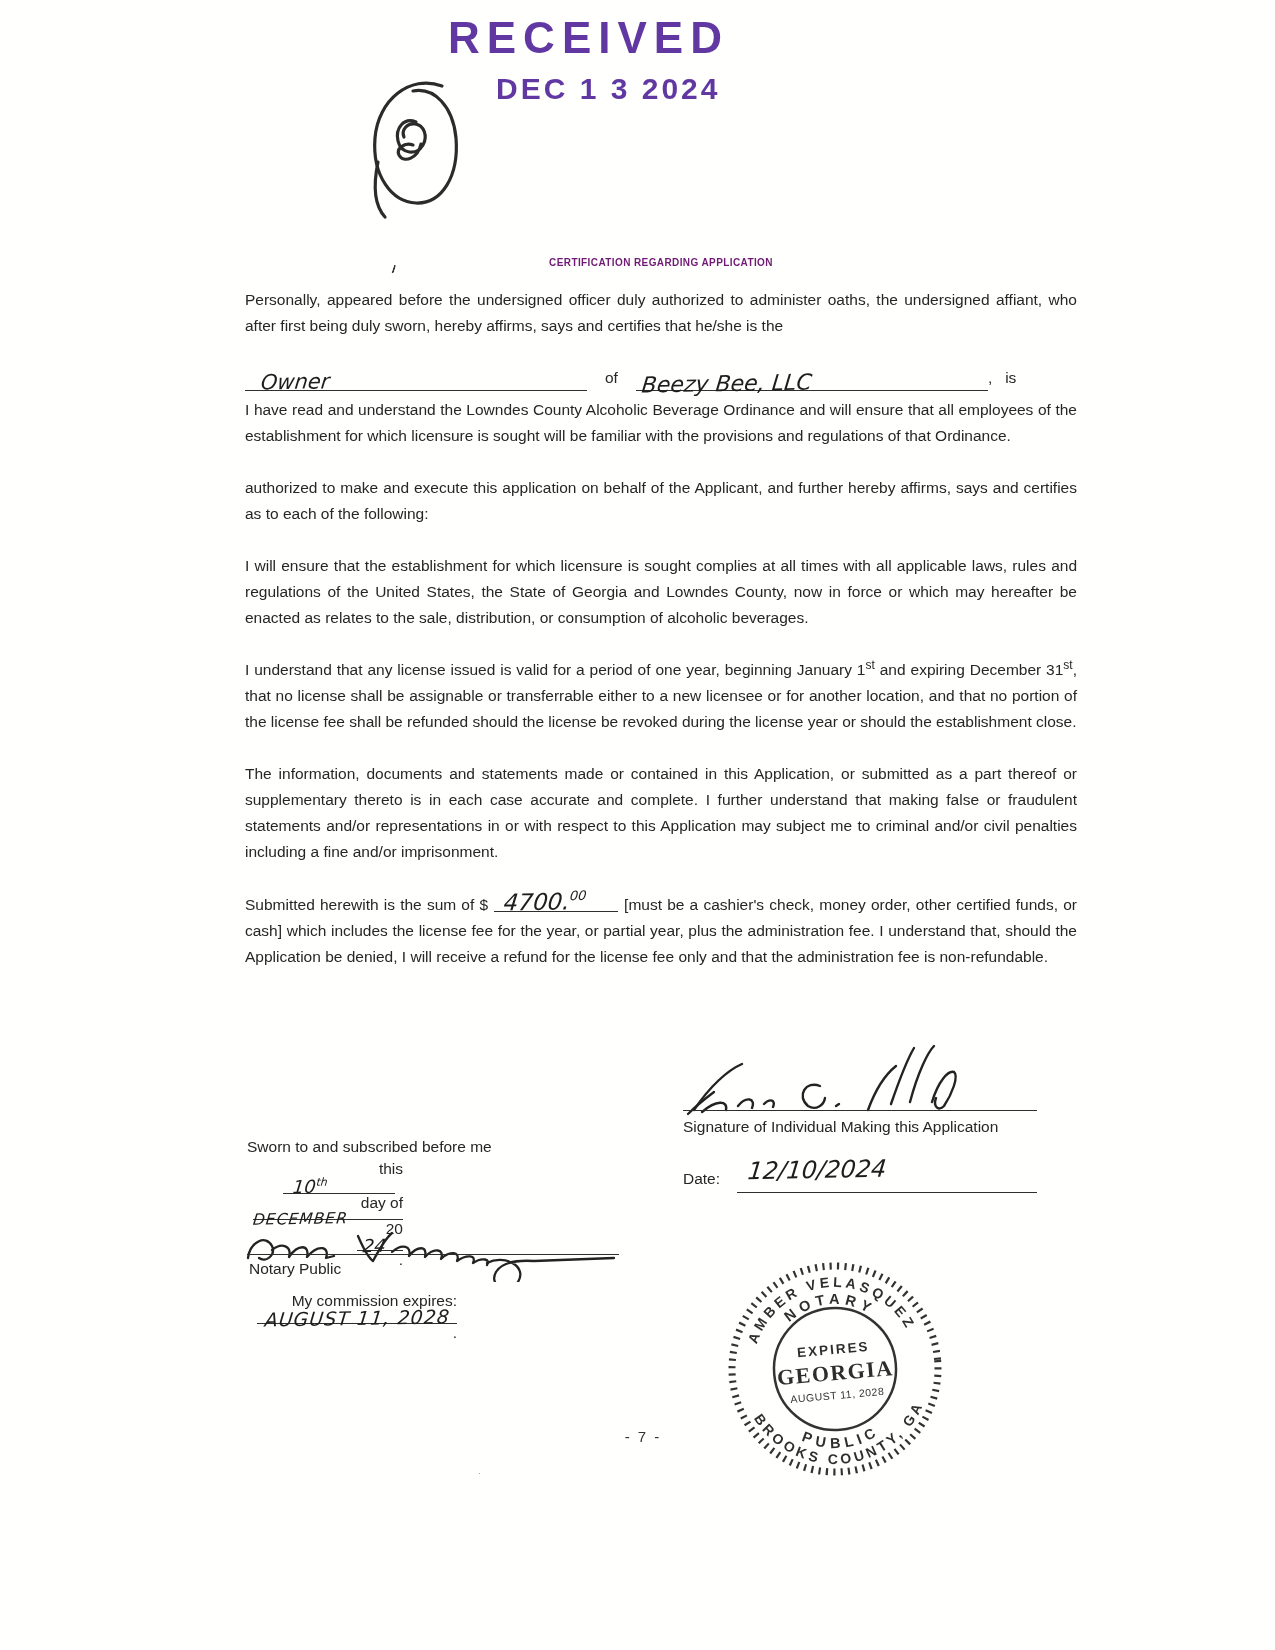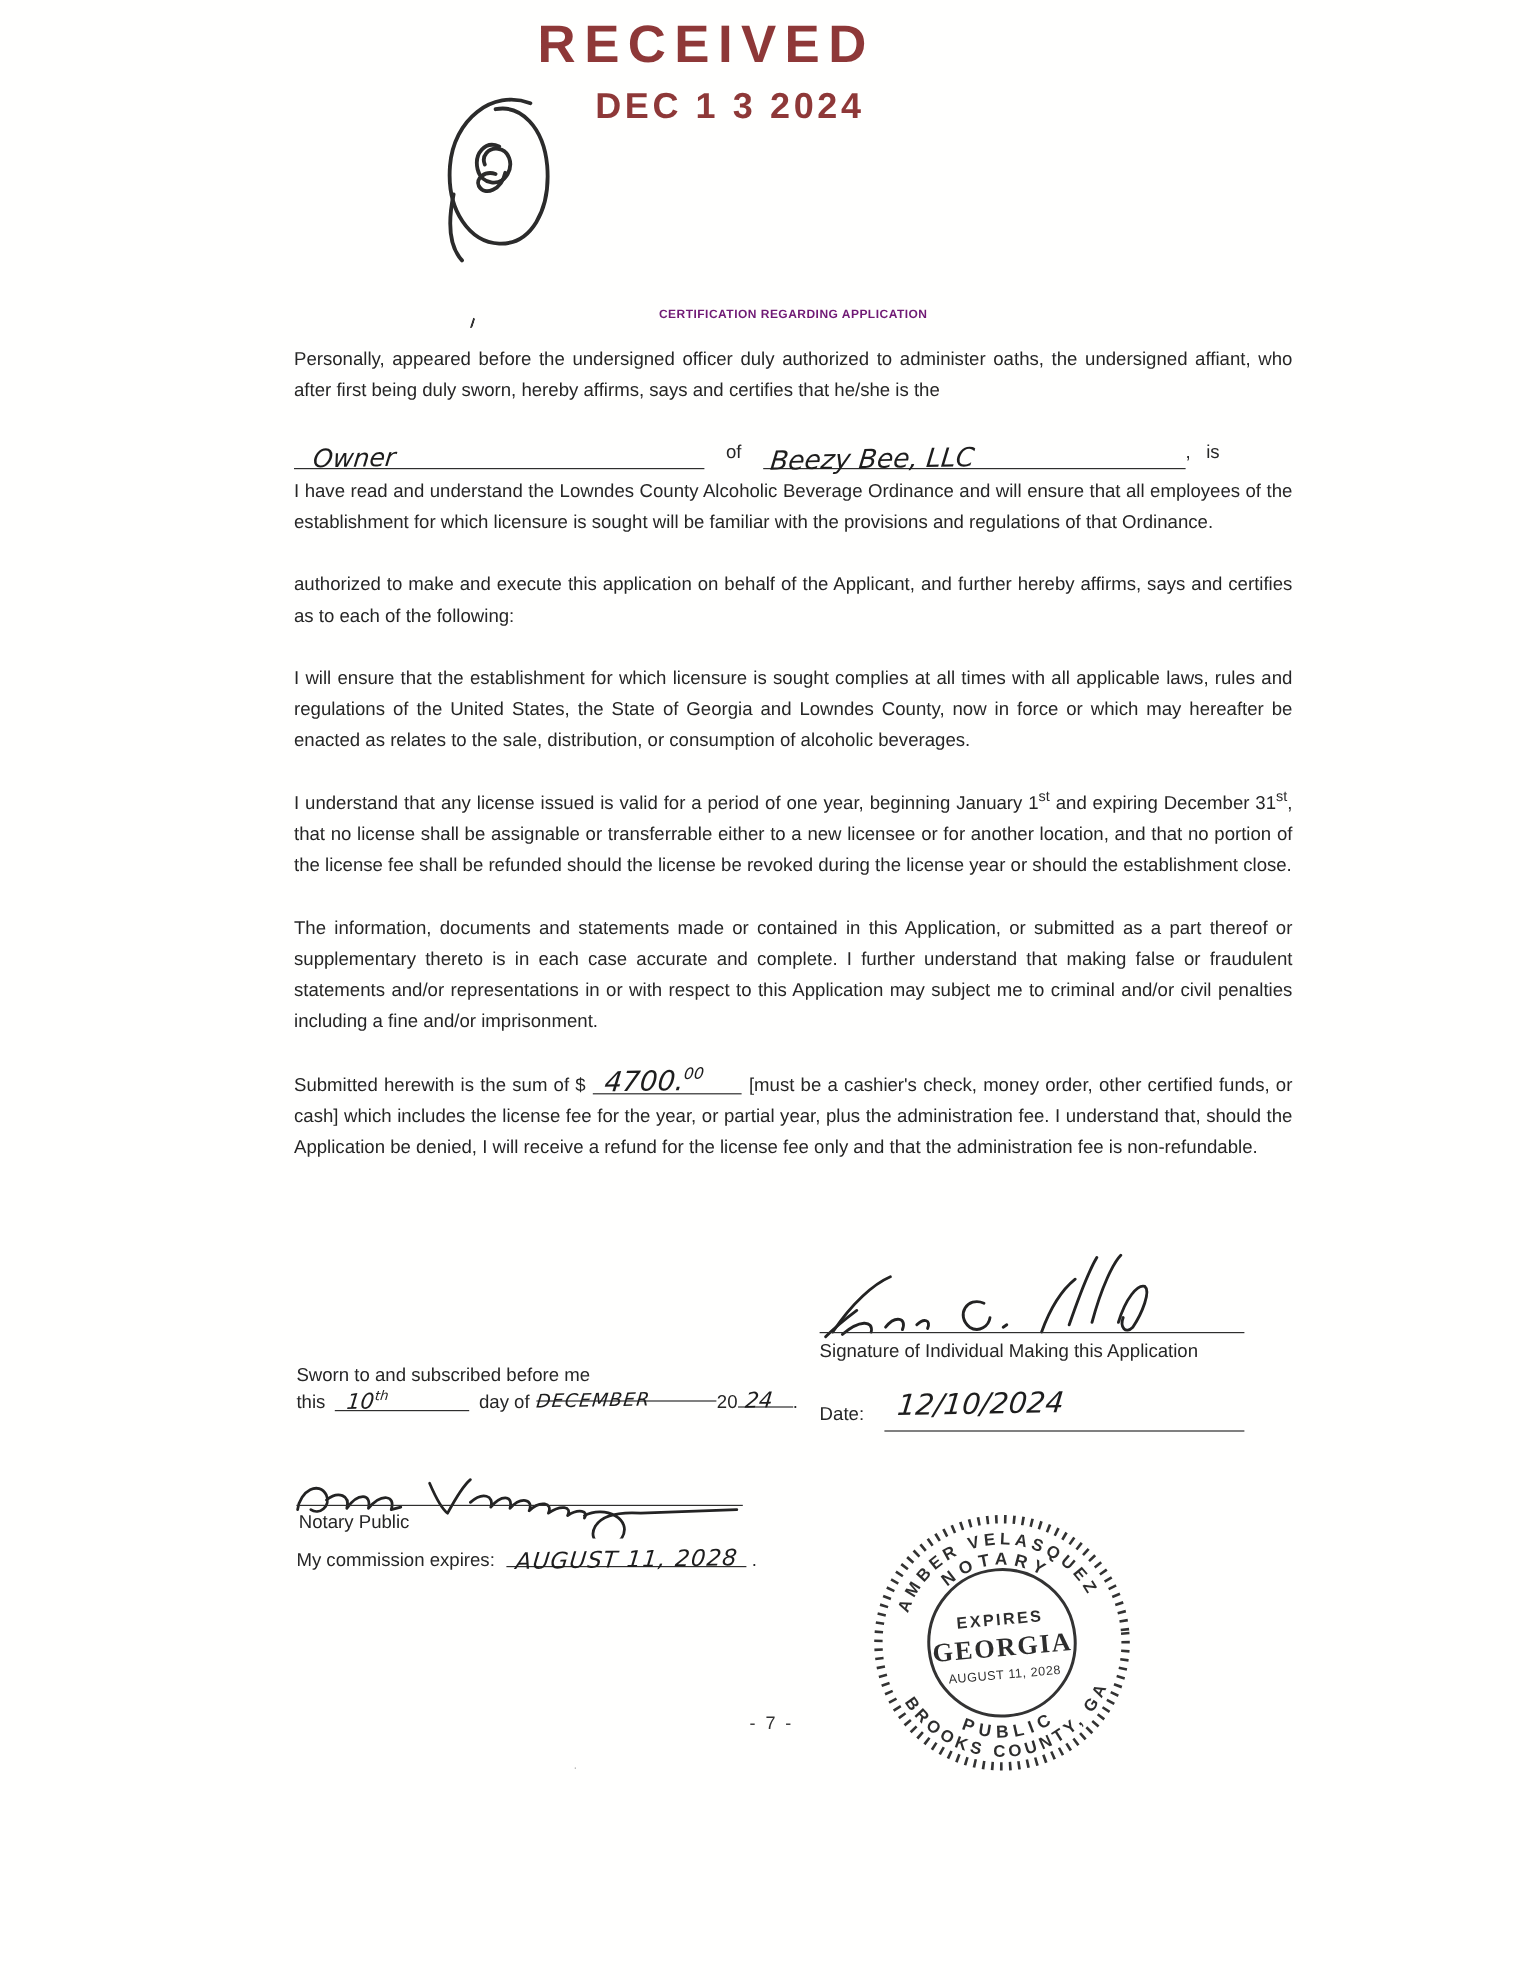--- a/index.html
+++ b/index.html
@@ -1,21 +1,21 @@
 <!DOCTYPE html>
 <html><head>
 <meta charset="utf-8">
 <style>
   html,body{margin:0;padding:0;background:#ffffff;}
   .page{
     position:relative;width:1275px;height:1650px;background:#fffffe;
     font-family:"Liberation Sans",sans-serif;color:#262626;overflow:hidden;
   }
   
-  .received{position:absolute;left:448px;top:16px;color:#7f1d1d;opacity:.88;}
+  .received{position:absolute;left:448px;top:16px;color:#4c1d95;opacity:.88;}
   .received .r1{font-size:44px;font-weight:bold;letter-spacing:7px;line-height:1;}
   .received .r2{font-size:30px;font-weight:bold;letter-spacing:3px;margin:14px 0 0 48px;line-height:1;}
   
   .doodle{position:absolute;left:364px;top:74px;}
   
   .flow{position:absolute;left:245px;top:250px;width:832px;font-size:15.5px;line-height:26px;}
   .title{text-align:center;letter-spacing:.4px;color:#701a75;margin:0 0 11px 0;font-size:10px;}
   .flow p{margin:0 0 26px 0;text-align:justify;}
   sup{font-size:12px;vertical-align:super;line-height:0;}
   .ink-mark{position:absolute;left:389px;top:264px;width:4px;height:9px;border-right:2.5px solid #333;transform:rotate(18deg);border-radius:2px;}
@@ -26,21 +26,21 @@
   .hw{font-family:"DejaVu Sans",sans-serif;font-style:italic;color:#1d1d1d;display:inline-block;transform:skewX(-7deg) rotate(-1deg);}
   .pre{white-space:pre;}
   .amt-blank{display:inline-flex;align-items:flex-end;border-bottom:1.6px solid #2e2e2e;width:124px;margin:0 6px;vertical-align:baseline;}
   .amt{font-size:23px;line-height:22px;margin-bottom:-2px;padding-left:10px;}
   .amt-cents{font-size:13px;line-height:10px;margin-bottom:10px;}
   
   .abs{position:absolute;}
   .rule{position:absolute;border-top:1.6px solid #2e2e2e;}
   .small-label{font-size:15.5px;color:#262626;}
   .date-value{font-size:24px;line-height:24px;}
-  .sworn2{display:flex;align-items:flex-start;font-size:15.5px;}
+  .sworn2{display:flex;align-items:flex-end;font-size:15.5px;flex-direction:column;}
   .day-blank{width:112px;border-bottom:1.6px solid #2e2e2e;display:inline-flex;align-items:flex-end;margin:0 8px;}
   .month-blank{width:150px;border-bottom:1.6px solid #2e2e2e;display:inline-flex;align-items:flex-end;margin-left:6px;}
   .yr-blank{width:46px;border-bottom:1.6px solid #2e2e2e;display:inline-flex;align-items:flex-end;}
   .comm-blank{width:200px;border-bottom:1.6px solid #2e2e2e;display:inline-flex;align-items:flex-end;margin-left:10px;}
   .pagenum{position:absolute;left:598px;top:1428px;width:90px;text-align:center;font-size:15px;letter-spacing:2px;color:#333;}
   
   .seal{position:absolute;left:714px;top:1248px;transform:rotate(-5deg);opacity:.92;}
   .seal text{fill:#1c1c1c;}
   .ring-text{font-family:"Liberation Sans",sans-serif;font-weight:bold;font-size:14px;letter-spacing:3.5px;}
   .ring-text2{font-family:"Liberation Sans",sans-serif;font-weight:bold;font-size:14.5px;letter-spacing:5px;}

